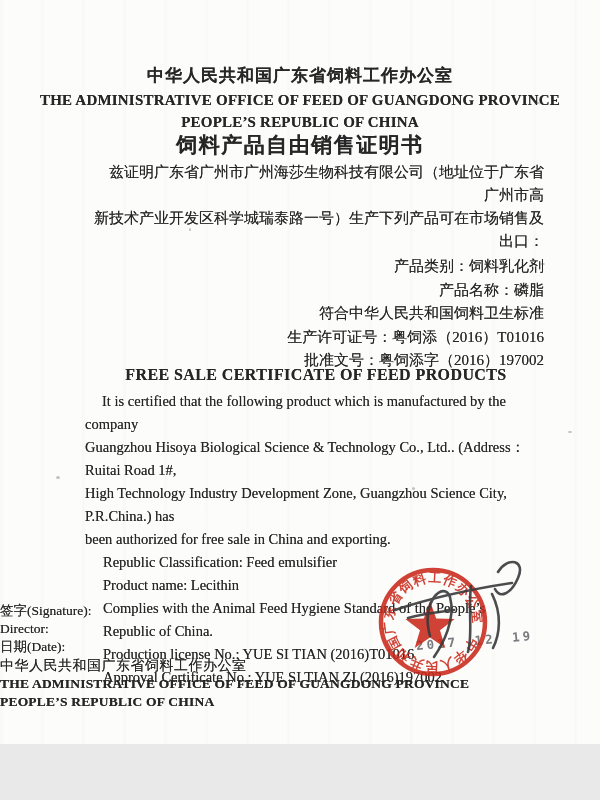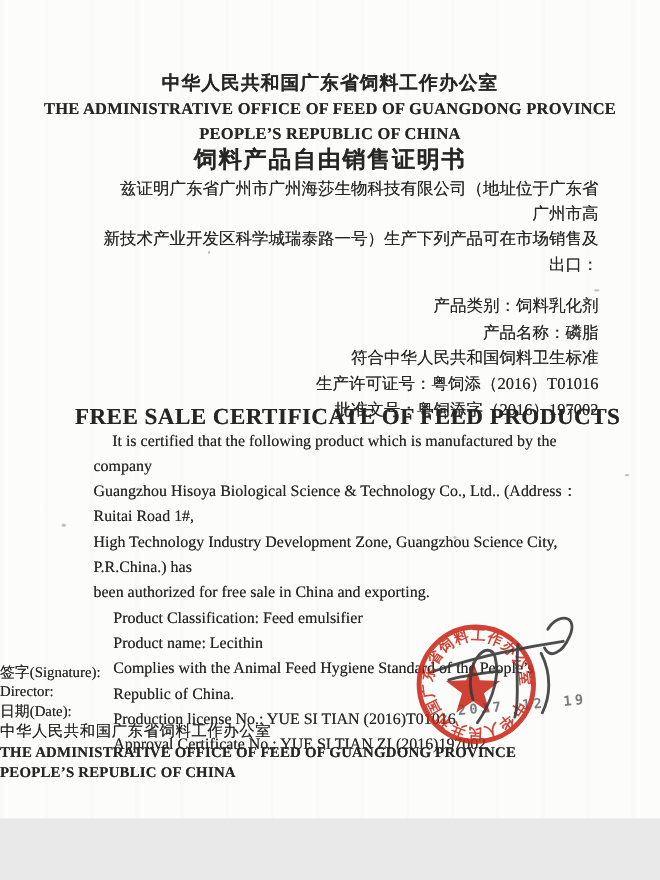--- a/index.html
+++ b/index.html
@@ -32,25 +32,25 @@
   }
   .doc-title{
     top:131px; left:0; right:0;
     font-size:21px; font-weight:bold; letter-spacing:1.5px;
   }
 
   .cn-body{ top:161px; left:82px; width:462px; font-size:15px;text-align:right; }
   .cn-body .para-line{ line-height:23px; }
   .cn-body .indent{ text-indent:21px; }
   .cn-item{ padding-left:21px; line-height:23.5px; }
-  .cn-items{ margin-top:15px; }
+  .cn-items{ margin-top:2px; }
 
   .en-title{
     top:366px; left:0; right:0;
-    font-size:21px; font-weight:bold; letter-spacing:0.4px;margin-left:32px;
+    font-size:16px; font-weight:bold; letter-spacing:0.4px;margin-left:32px;
   }
   .en-body{ top:390px; left:85px; width:452px; font-size:14.5px; }
   .en-body .para-line{ line-height:23px; }
   .en-body .indent{ text-indent:17px; }
   .en-item{ padding-left:18px; line-height:23px; }
 
   .footer{
     top:602px; left:0; width:514px;
     text-align:left; font-size:13.5px; line-height:18px;
   }
@@ -95,21 +95,21 @@
       <div class="cn-item">批准文号：粤饲添字（2016）197002</div>
     </div>
   </div>
 
   <div class="abs center en-title txt">FREE SALE CERTIFICATE OF FEED PRODUCTS</div>
   <div class="abs en-body txt">
     <div class="para-line indent">It is certified that the following product which is manufactured by the company</div>
     <div class="para-line">Guangzhou Hisoya Biological Science &amp; Technology Co., Ltd.. (Address：Ruitai Road 1#,</div>
     <div class="para-line">High Technology Industry Development Zone, Guangzhou Science City, P.R.China.) has</div>
     <div class="para-line">been authorized for free sale in China and exporting.</div>
-    <div class="en-item">Product Classification: Feed emulsifier</div>
+    <div class="en-item">Republic Classification: Feed emulsifier</div>
     <div class="en-item">Product name: Lecithin</div>
     <div class="en-item">Complies with the Animal Feed Hygiene Standard of the People’s Republic of China.</div>
     <div class="en-item">Production license No.: YUE SI TIAN (2016)T01016</div>
     <div class="en-item">Approval Certificate No.: YUE SI TIAN ZI (2016)197002</div>
   </div>
 
   <div class="abs footer txt">
     <div class="label-pad">签字(Signature):</div>
     <div class="label-pad">Director:</div>
     <div class="date-line"><span>日期(Date):</span><span class="date-gap"></span></div>

